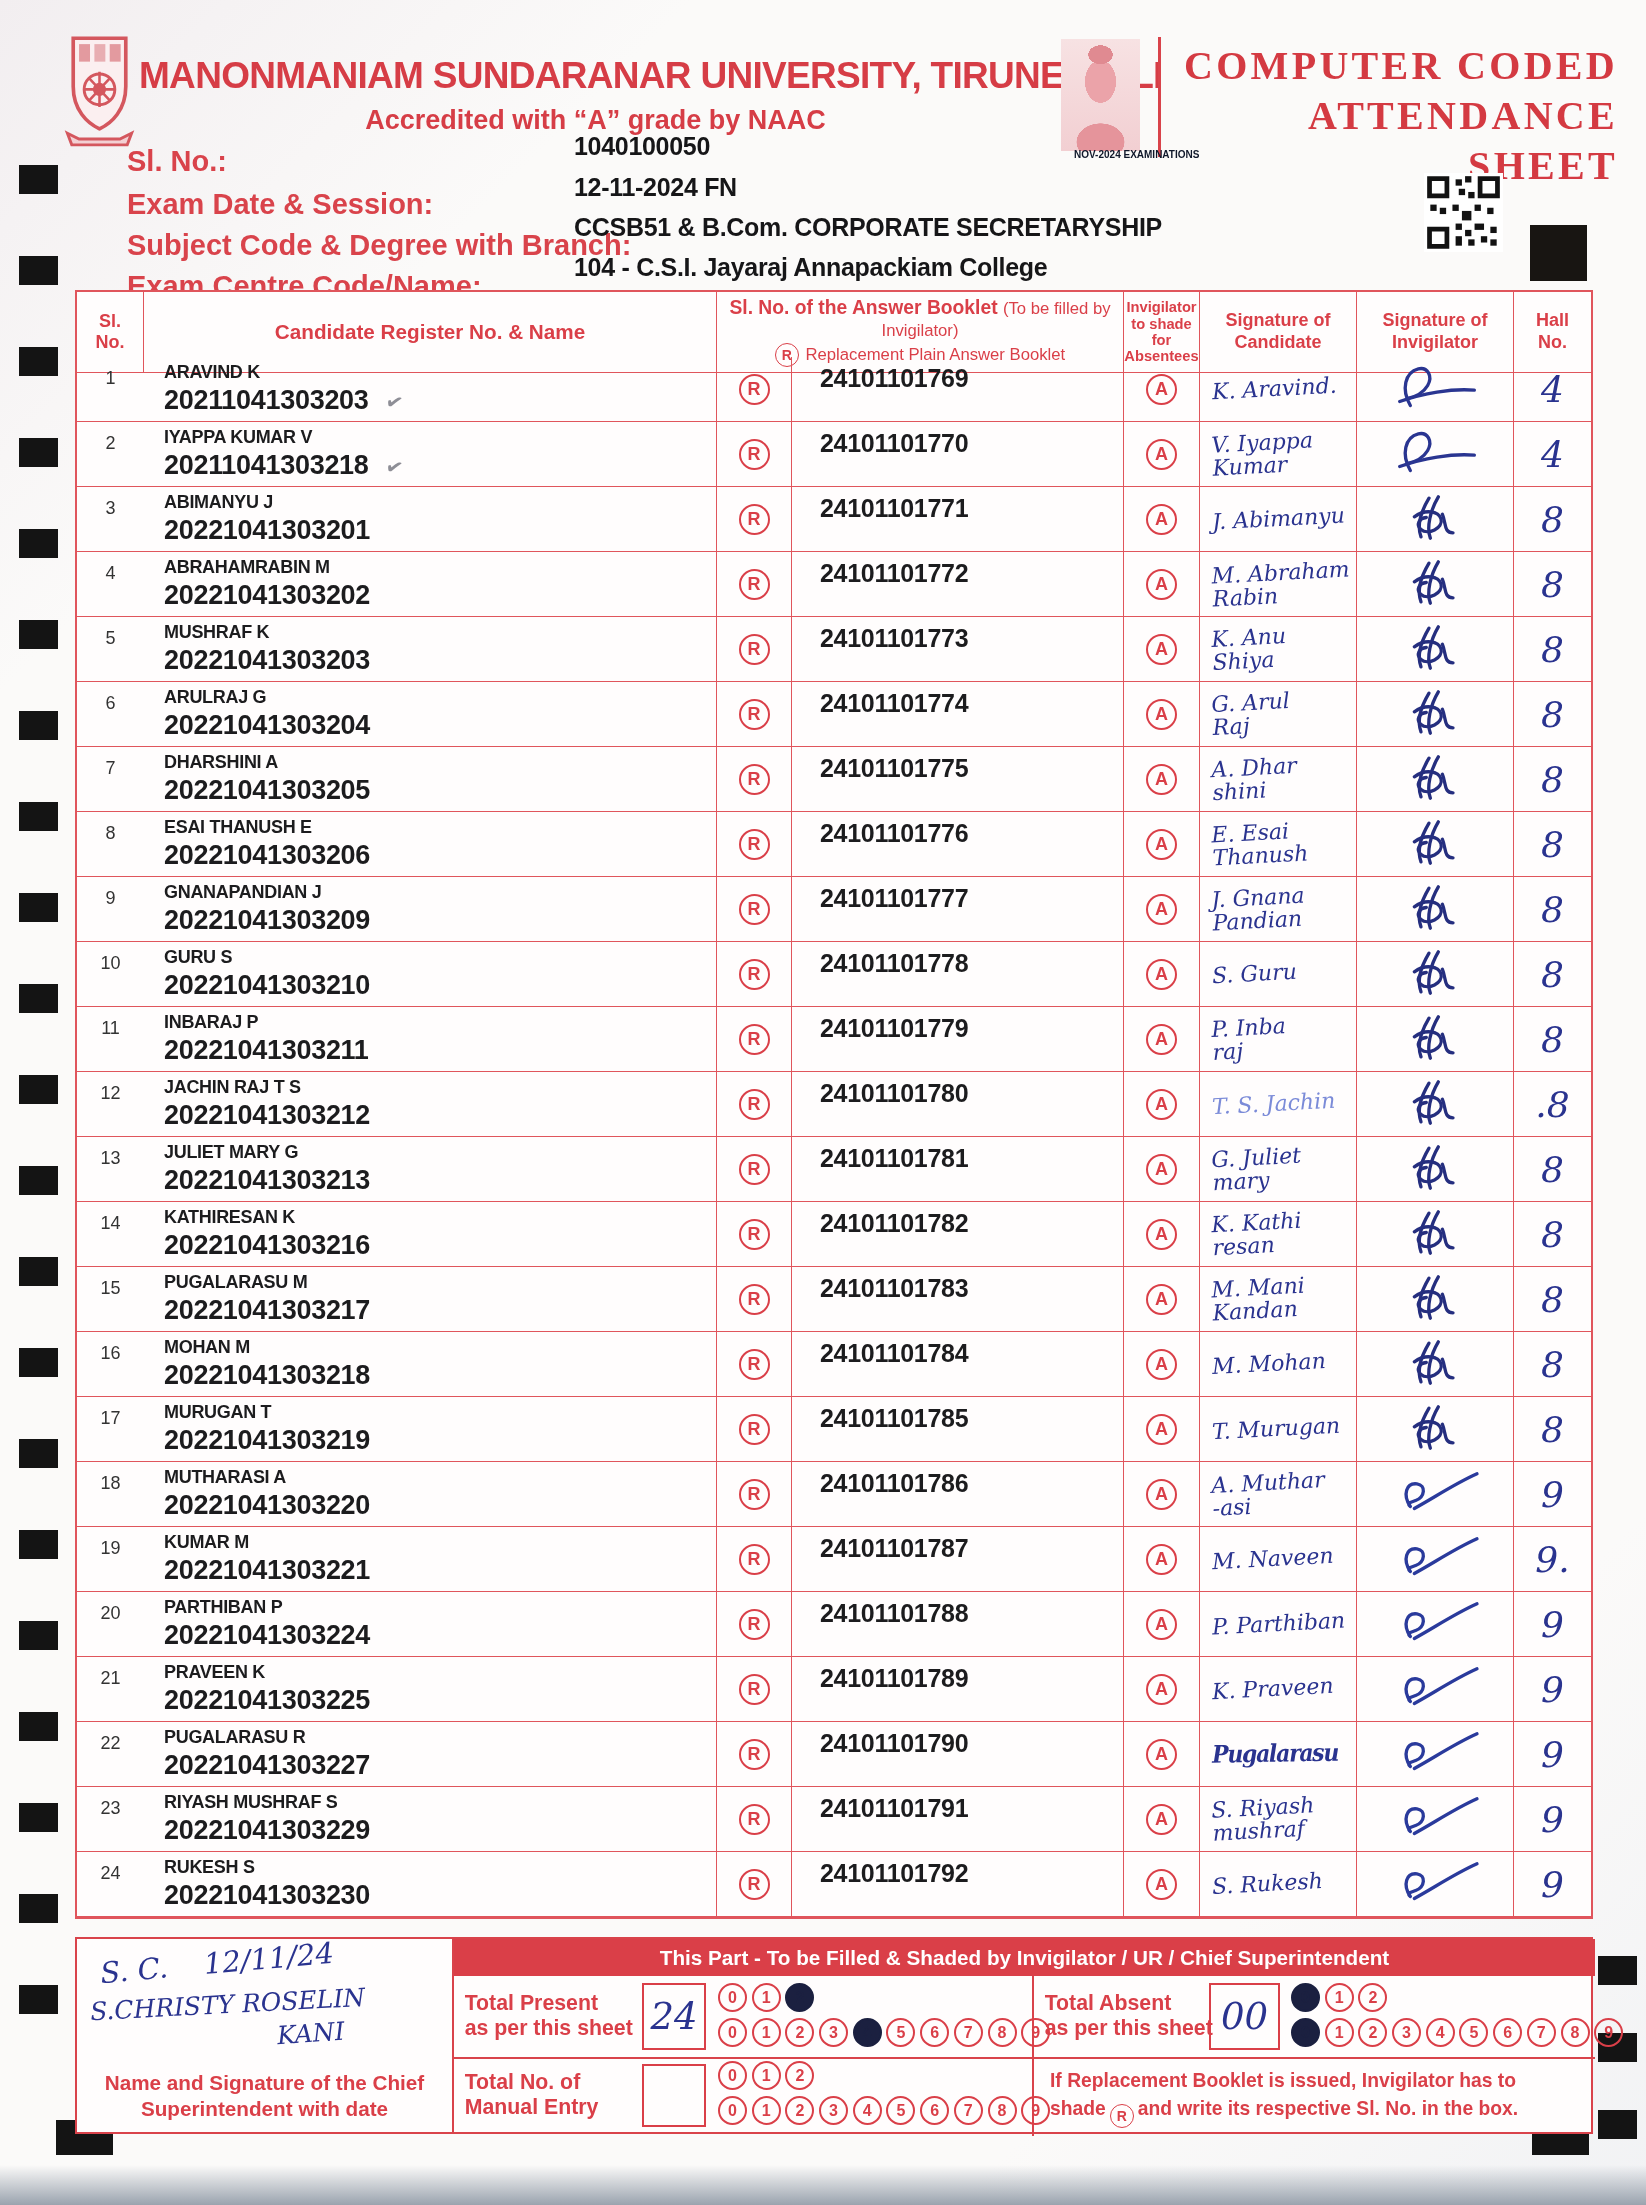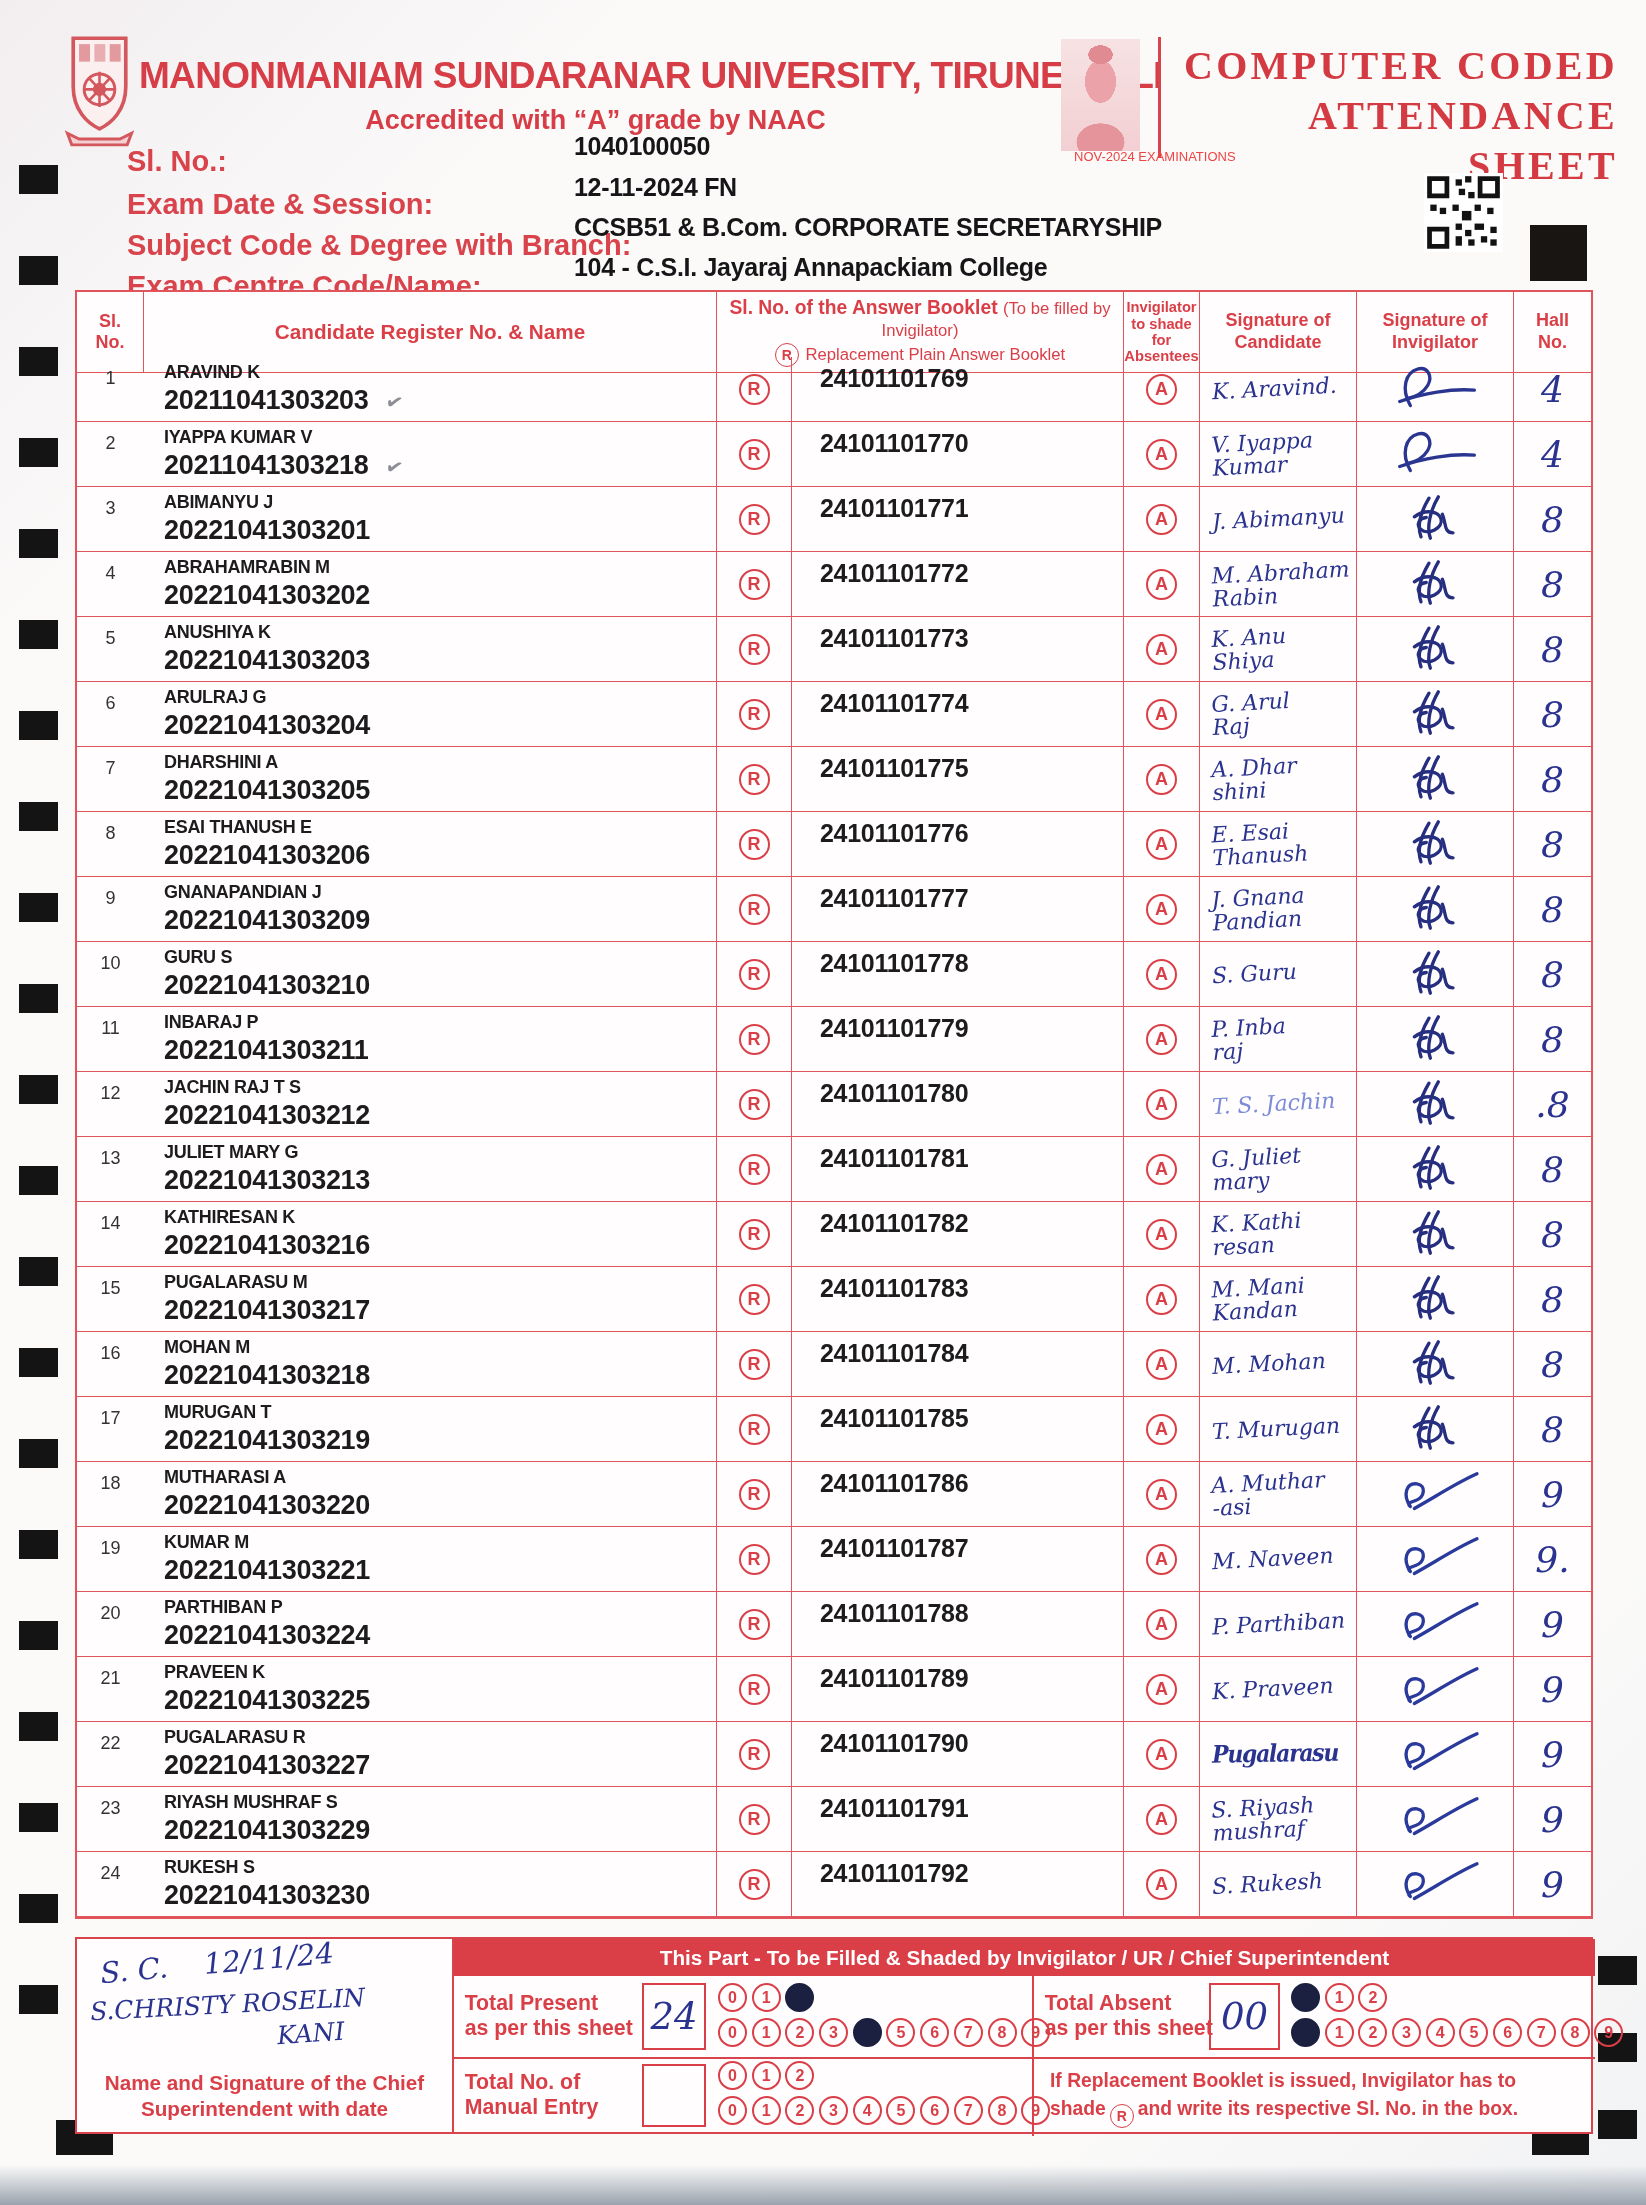--- a/index.html
+++ b/index.html
@@ -30,21 +30,21 @@
   .portrait{position:absolute;left:1061px;top:39px;width:79px;height:112px;
     background:
       radial-gradient(ellipse 17.3px 13.3px at 50% 14%, #e08a91 70%, transparent 71%),
       radial-gradient(ellipse 22.7px 31px at 50% 38%, #eba3a9 68%, transparent 69%),
       radial-gradient(ellipse 36px 28px at 50% 92%, #e5949b 66%, transparent 67%),
       linear-gradient(#f7e2e3,#f2cfd2);}
   .hdr-divider{position:absolute;left:1158px;top:37px;width:2.7px;height:120px;background:#d9434b;}
   .sheet-title{position:absolute;left:1178px;top:41px;width:440px;
     font-family:"Liberation Serif",serif;font-weight:bold;color:#d43a42;
     font-size:40px;letter-spacing:3.3px;line-height:1.25;white-space:pre-line;text-align:right;}
-  .nov-exams{position:absolute;left:1074px;top:149px;font-size:13px;font-weight:normal;color:#ef4444;}
+  .nov-exams{position:absolute;left:1074px;top:149px;font-size:10px;font-weight:bold;color:#0f172a;}
   
   .meta-label{position:absolute;left:127px;font-size:29px;font-weight:bold;color:#d9434b;white-space:nowrap;}
   .meta-value{position:absolute;left:574px;font-size:25px;font-weight:bold;color:#161618;white-space:nowrap;letter-spacing:-0.3px;}
   
   .qr{position:absolute;left:1424px;top:173px;}
   .black-sq{position:absolute;left:1530px;top:225px;width:57px;height:56px;background:#181512;}
   
   .atable{position:absolute;left:75px;top:290px;width:1518px;
     display:grid;grid-template-columns:67px 573px 75px 332px 76px 157px 157px 78px;
     grid-auto-rows:65px;border:2px solid var(--red-border);background:#fffdfd;}
@@ -304,21 +304,21 @@
 Rabin</span>
     </div>
   <div class="cell c-inv">
       <svg class="scrib" viewBox="0 0 150 80">
         <use href="#sig-B"></use>
       </svg>
     </div>
   <div class="cell c-hall">8</div>
   <div class="cell c-sl">5</div>
   <div class="cell c-cand">
-    <div class="nm">ANUSHIYA K</div>
+    <div class="nm">MUSHRAF K</div>
     <div class="reg">20221041303203</div>
   </div>
   <div class="cell c-r">
       <span class="circ">R</span>
     </div>
   <div class="cell c-bk">24101101773</div>
   <div class="cell c-a">
       <span class="circ">A</span>
     </div>
   <div class="cell c-sig ">

